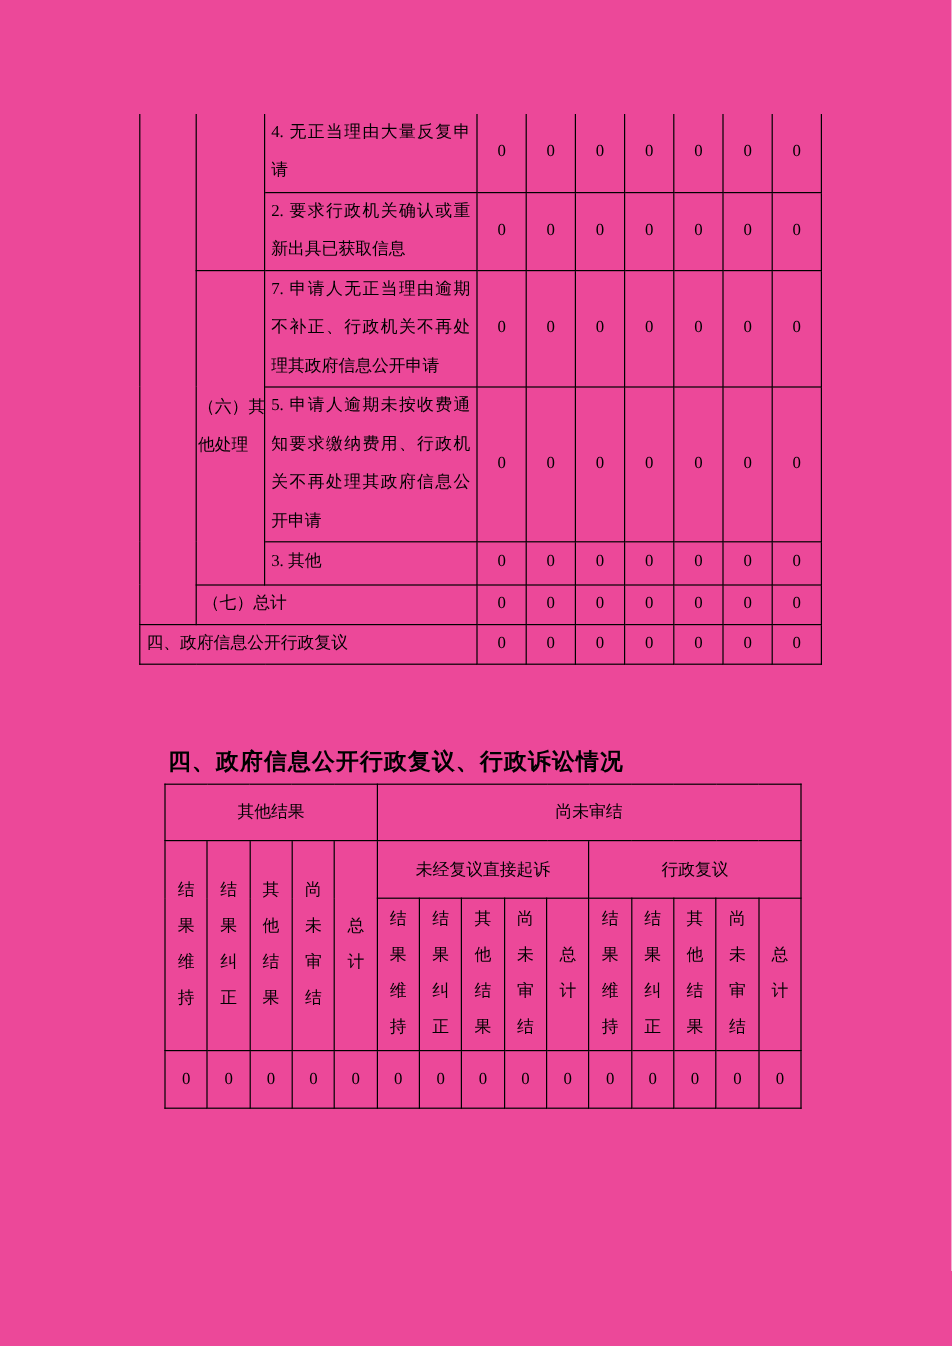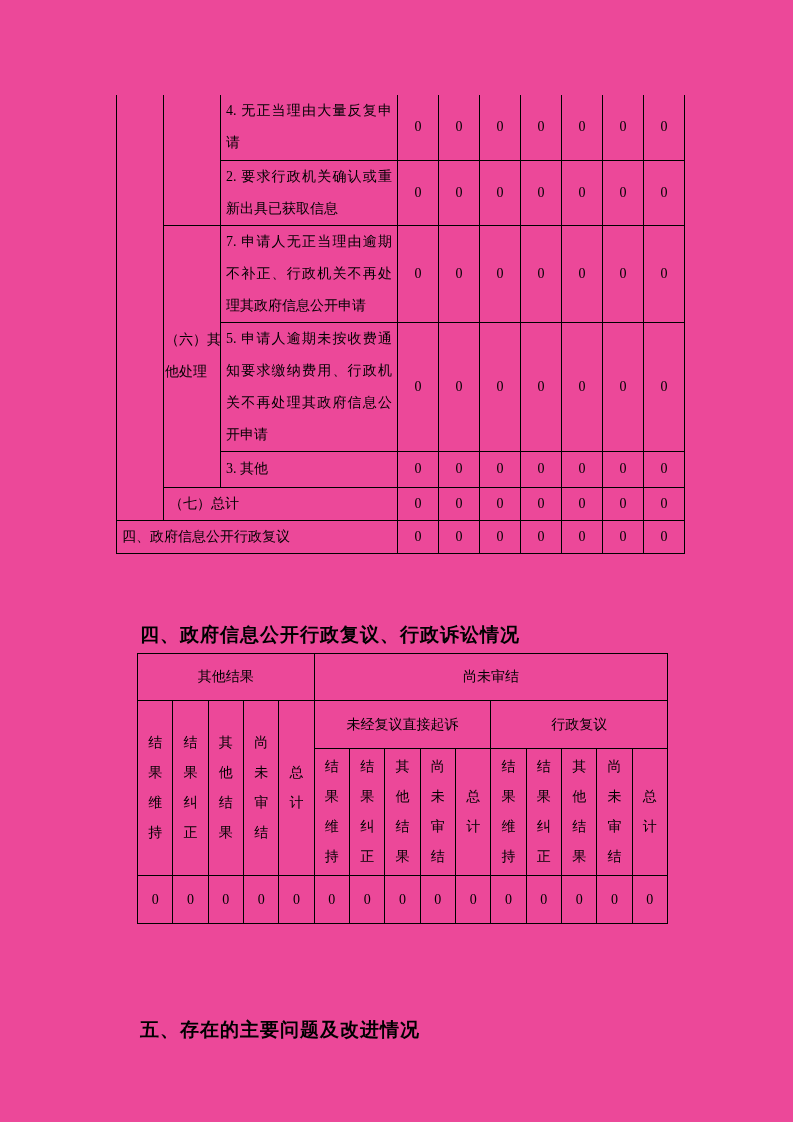--- a/index.html
+++ b/index.html
@@ -249,15 +249,14 @@
       <td class="num">0</td>
       <td class="num">0</td>
       <td class="num">0</td>
       <td class="num">0</td>
       <td class="num">0</td>
       <td class="num">0</td>
     </tr>
   </tbody>
     </table>
 
-  <div class="heading h5">五、存在的主要问题及改进情况</div>
 
 </div>
 
 </body></html>

